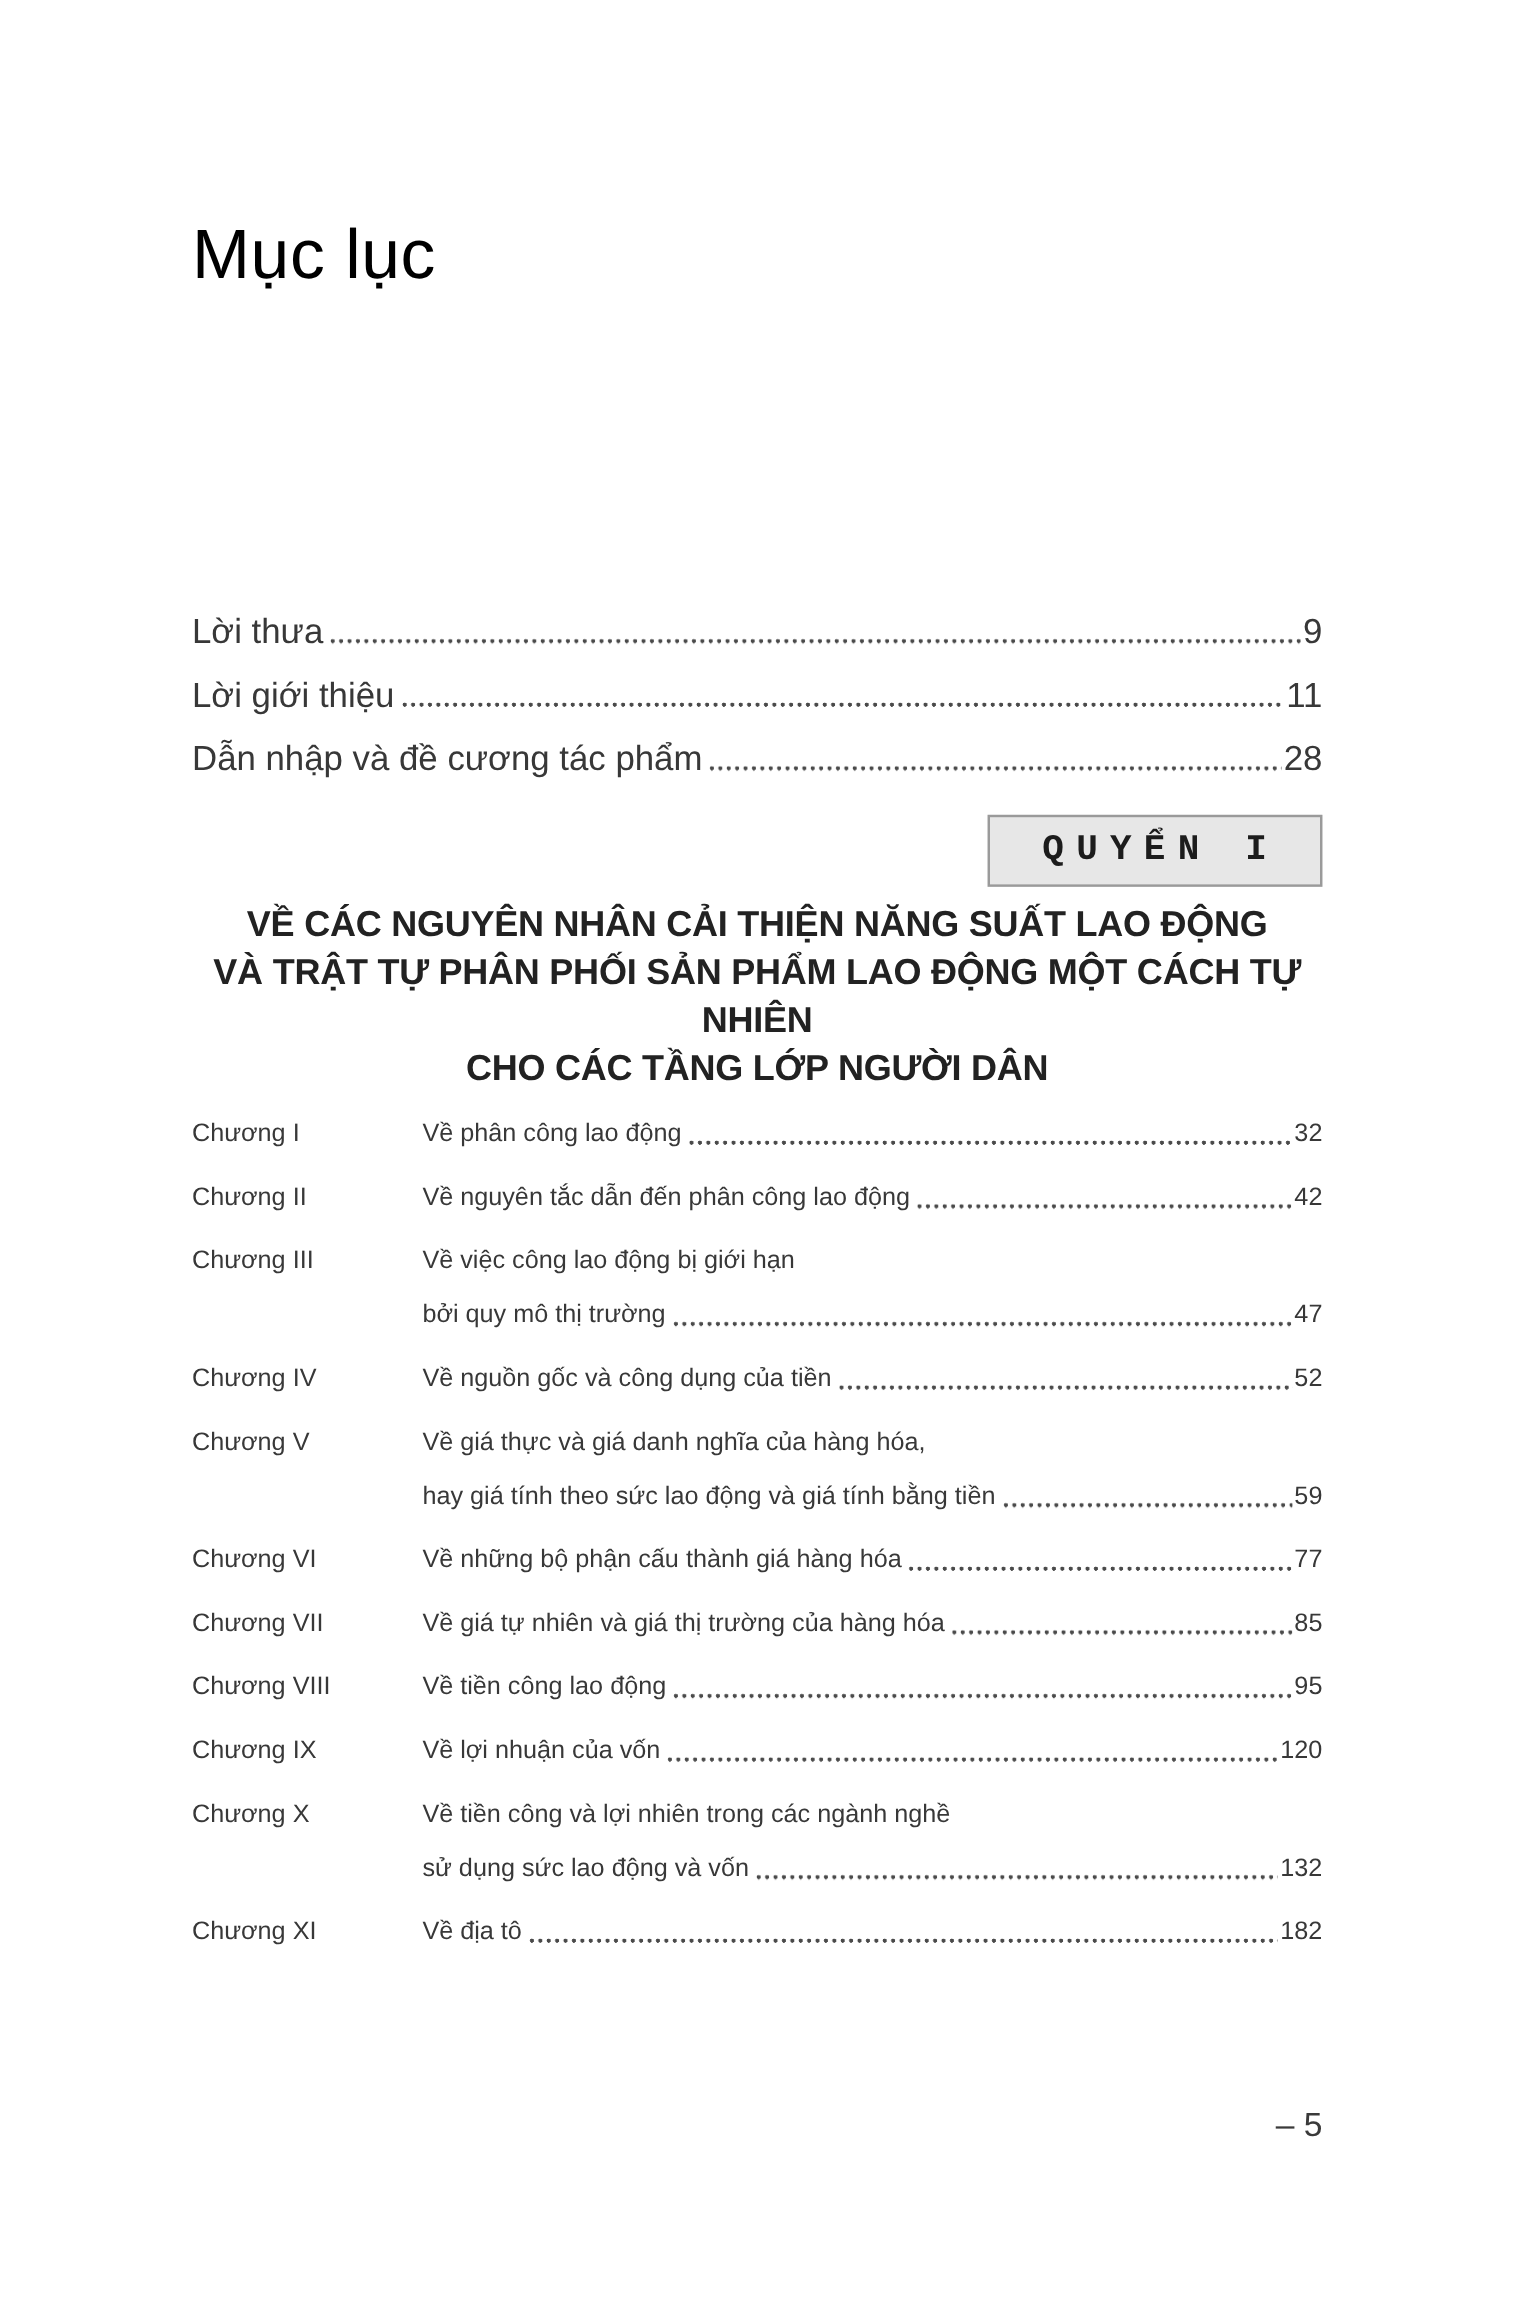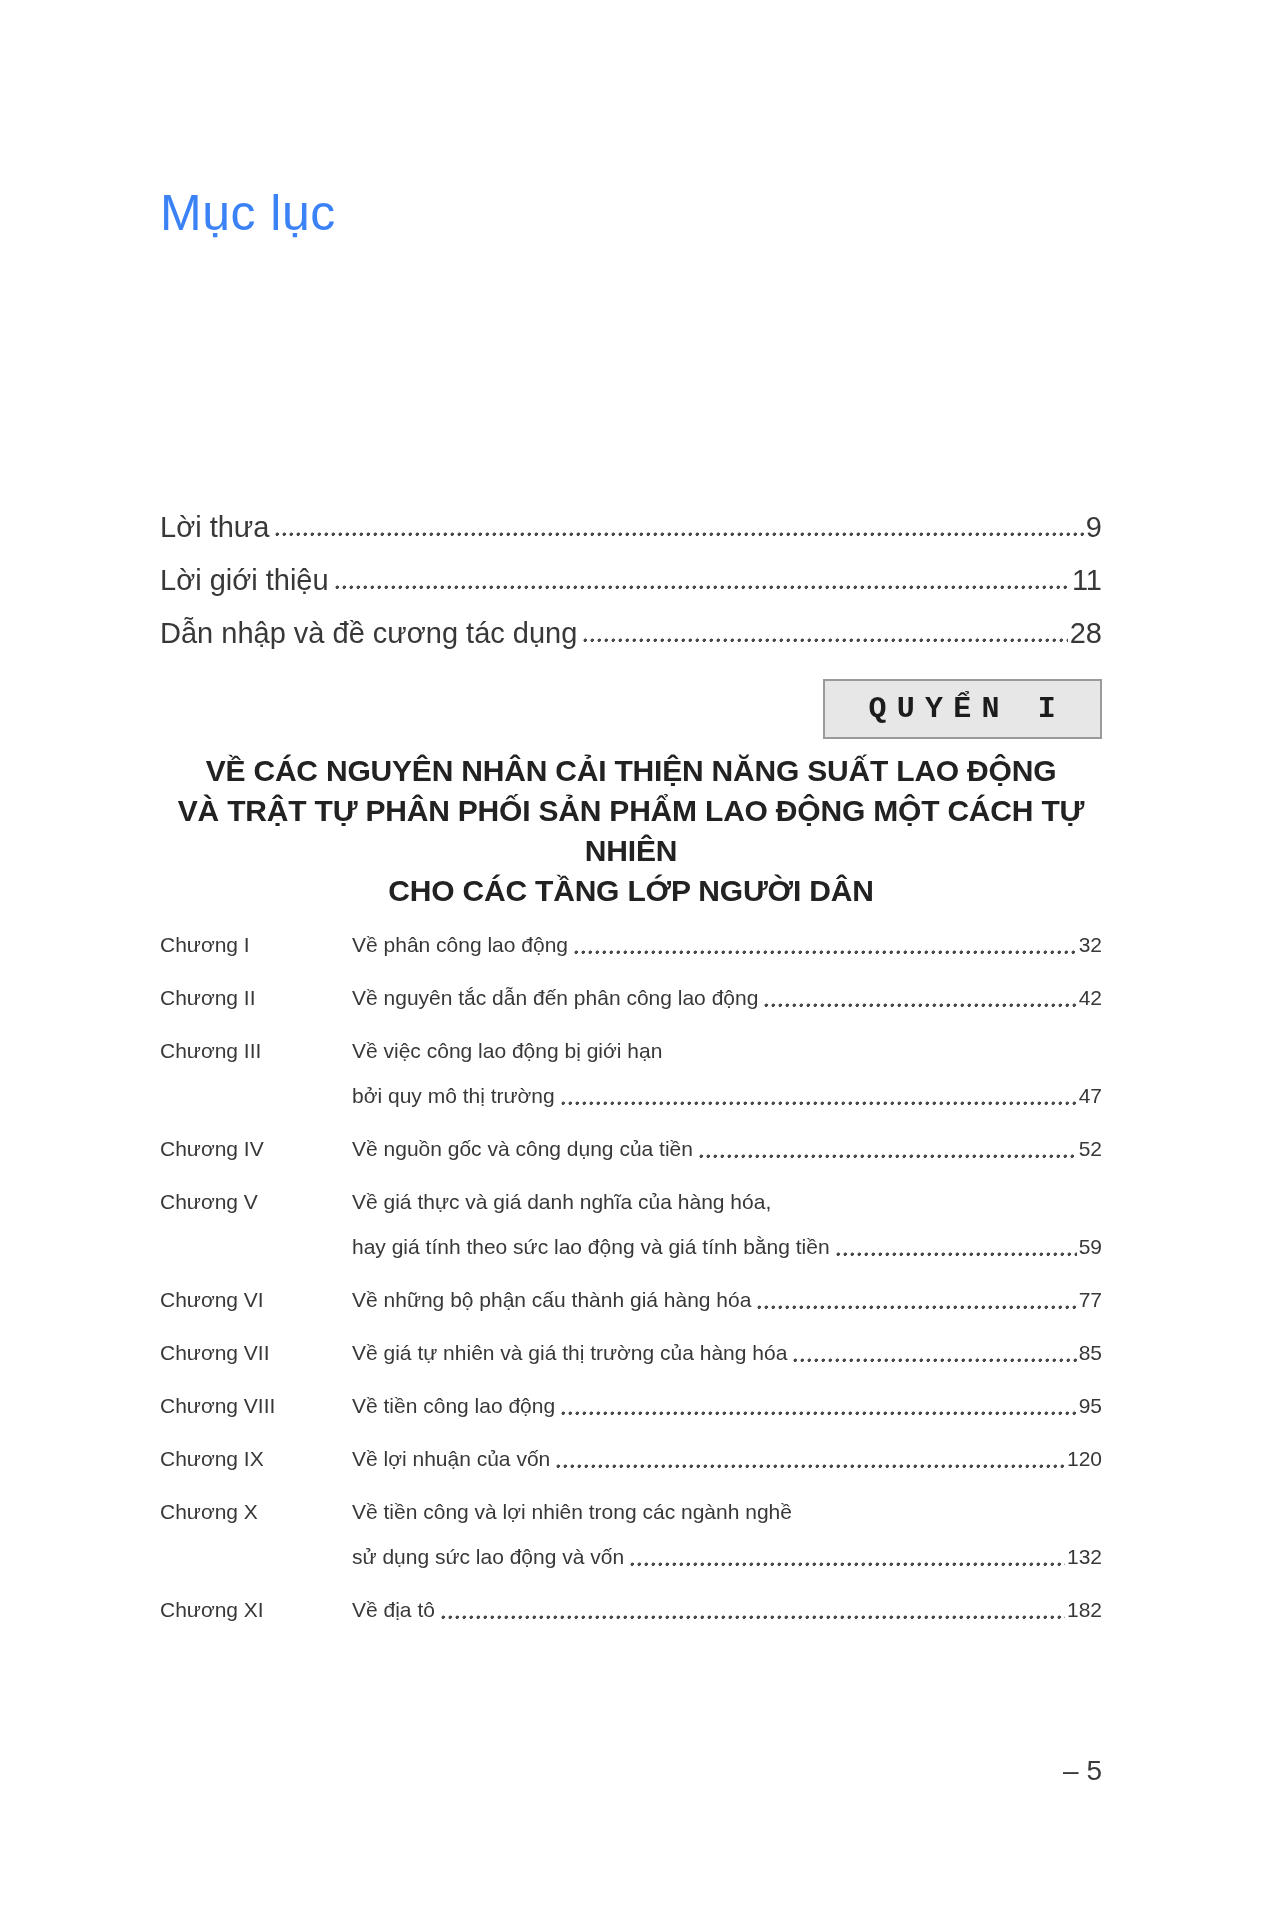--- a/index.html
+++ b/index.html
@@ -14,25 +14,25 @@
     color: var(--ink, #383838);
     position: relative;
     overflow: hidden;
   }
   .content {
     margin-left: 160px;
     width: 942px;
     padding-top: 178px;
   }
   .page-title {
-    font-size: 50px;
+    font-size: 58px;
     line-height: 70px;
     font-weight: 400;
     letter-spacing: 0.5px;
-    color: #3b82f6;
+    color: #000000;
   }
   
   .front-matter { margin-top: 264px; }
   .fm-row {
     display: flex;
     align-items: flex-start;
     font-size: 29px;
     line-height: 30px;
     margin-bottom: 23px;
     color: var(--ink, #383838);
@@ -121,21 +121,21 @@
         <span>Lời thưa</span>
         <span class="leader"></span>
         <span class="pg">9</span>
       </div>
       <div class="fm-row">
         <span>Lời giới thiệu</span>
         <span class="leader"></span>
         <span class="pg">11</span>
       </div>
       <div class="fm-row">
-        <span>Dẫn nhập và đề cương tác dụng</span>
+        <span>Dẫn nhập và đề cương tác phẩm</span>
         <span class="leader"></span>
         <span class="pg">28</span>
       </div>
     </div>
 
   <div class="part-box-wrap">
     <div class="part-box">QUYỂN I</div>
   </div>
 
   <div class="part-subtitle">

